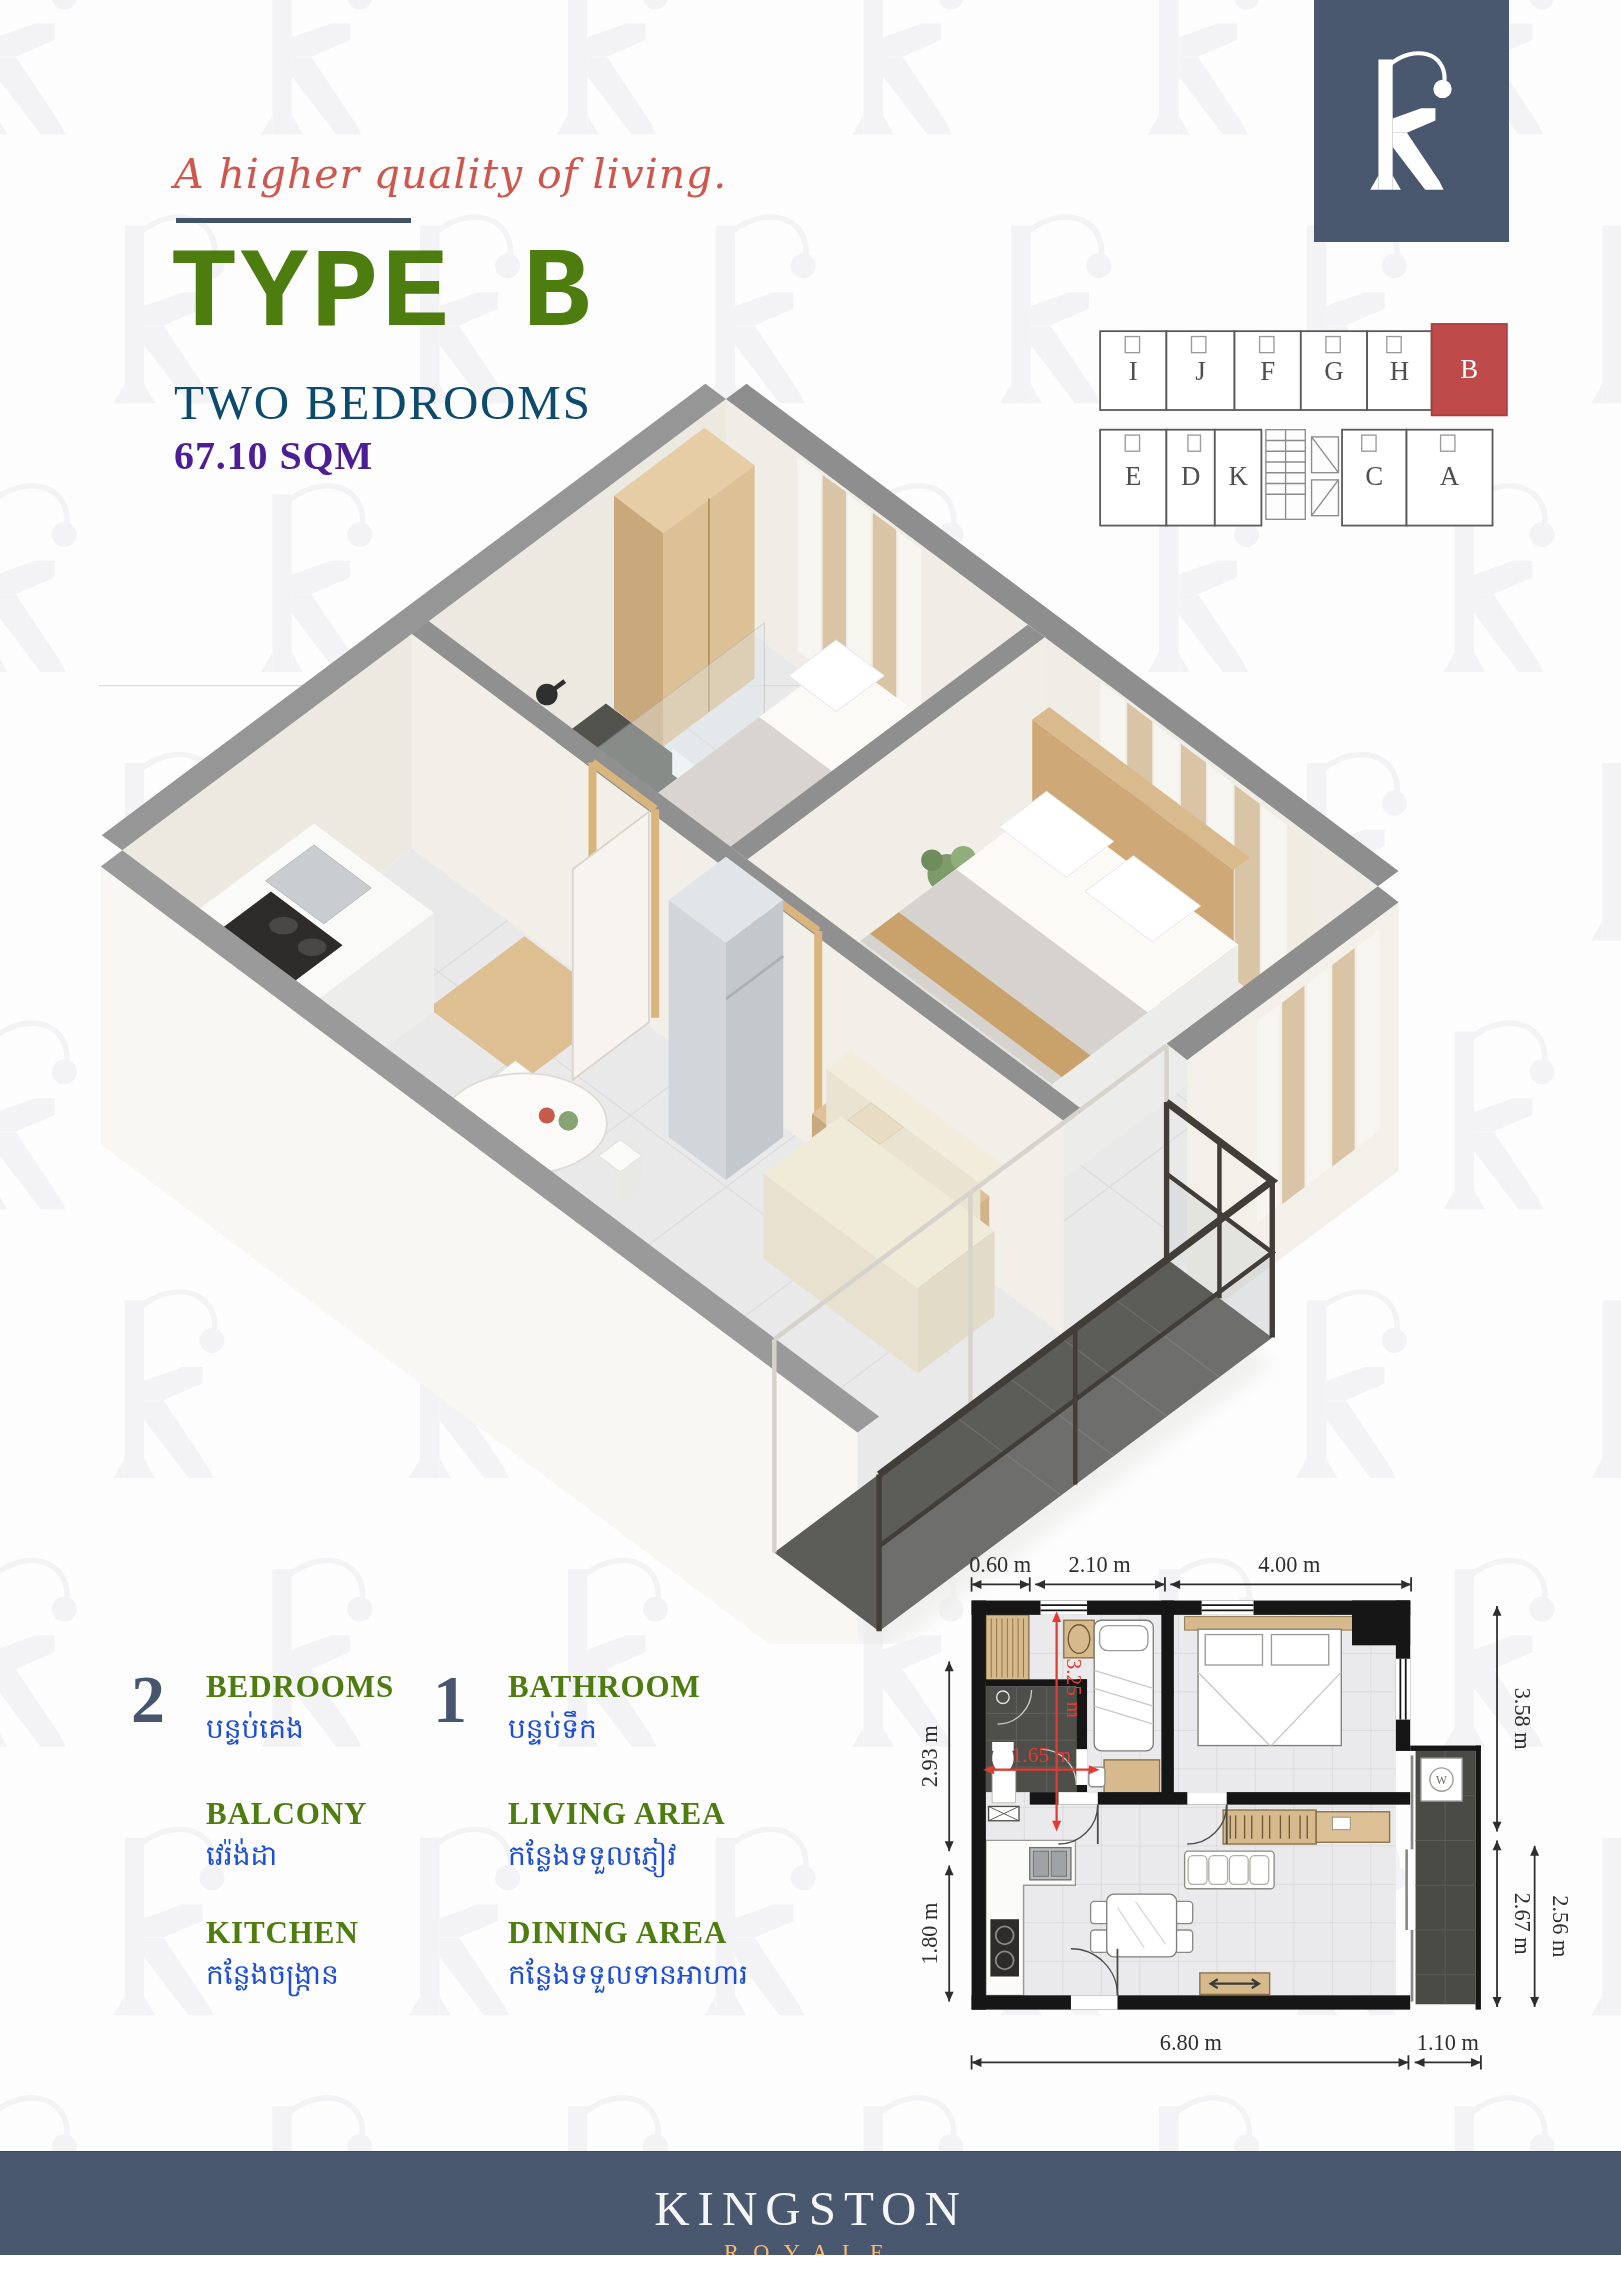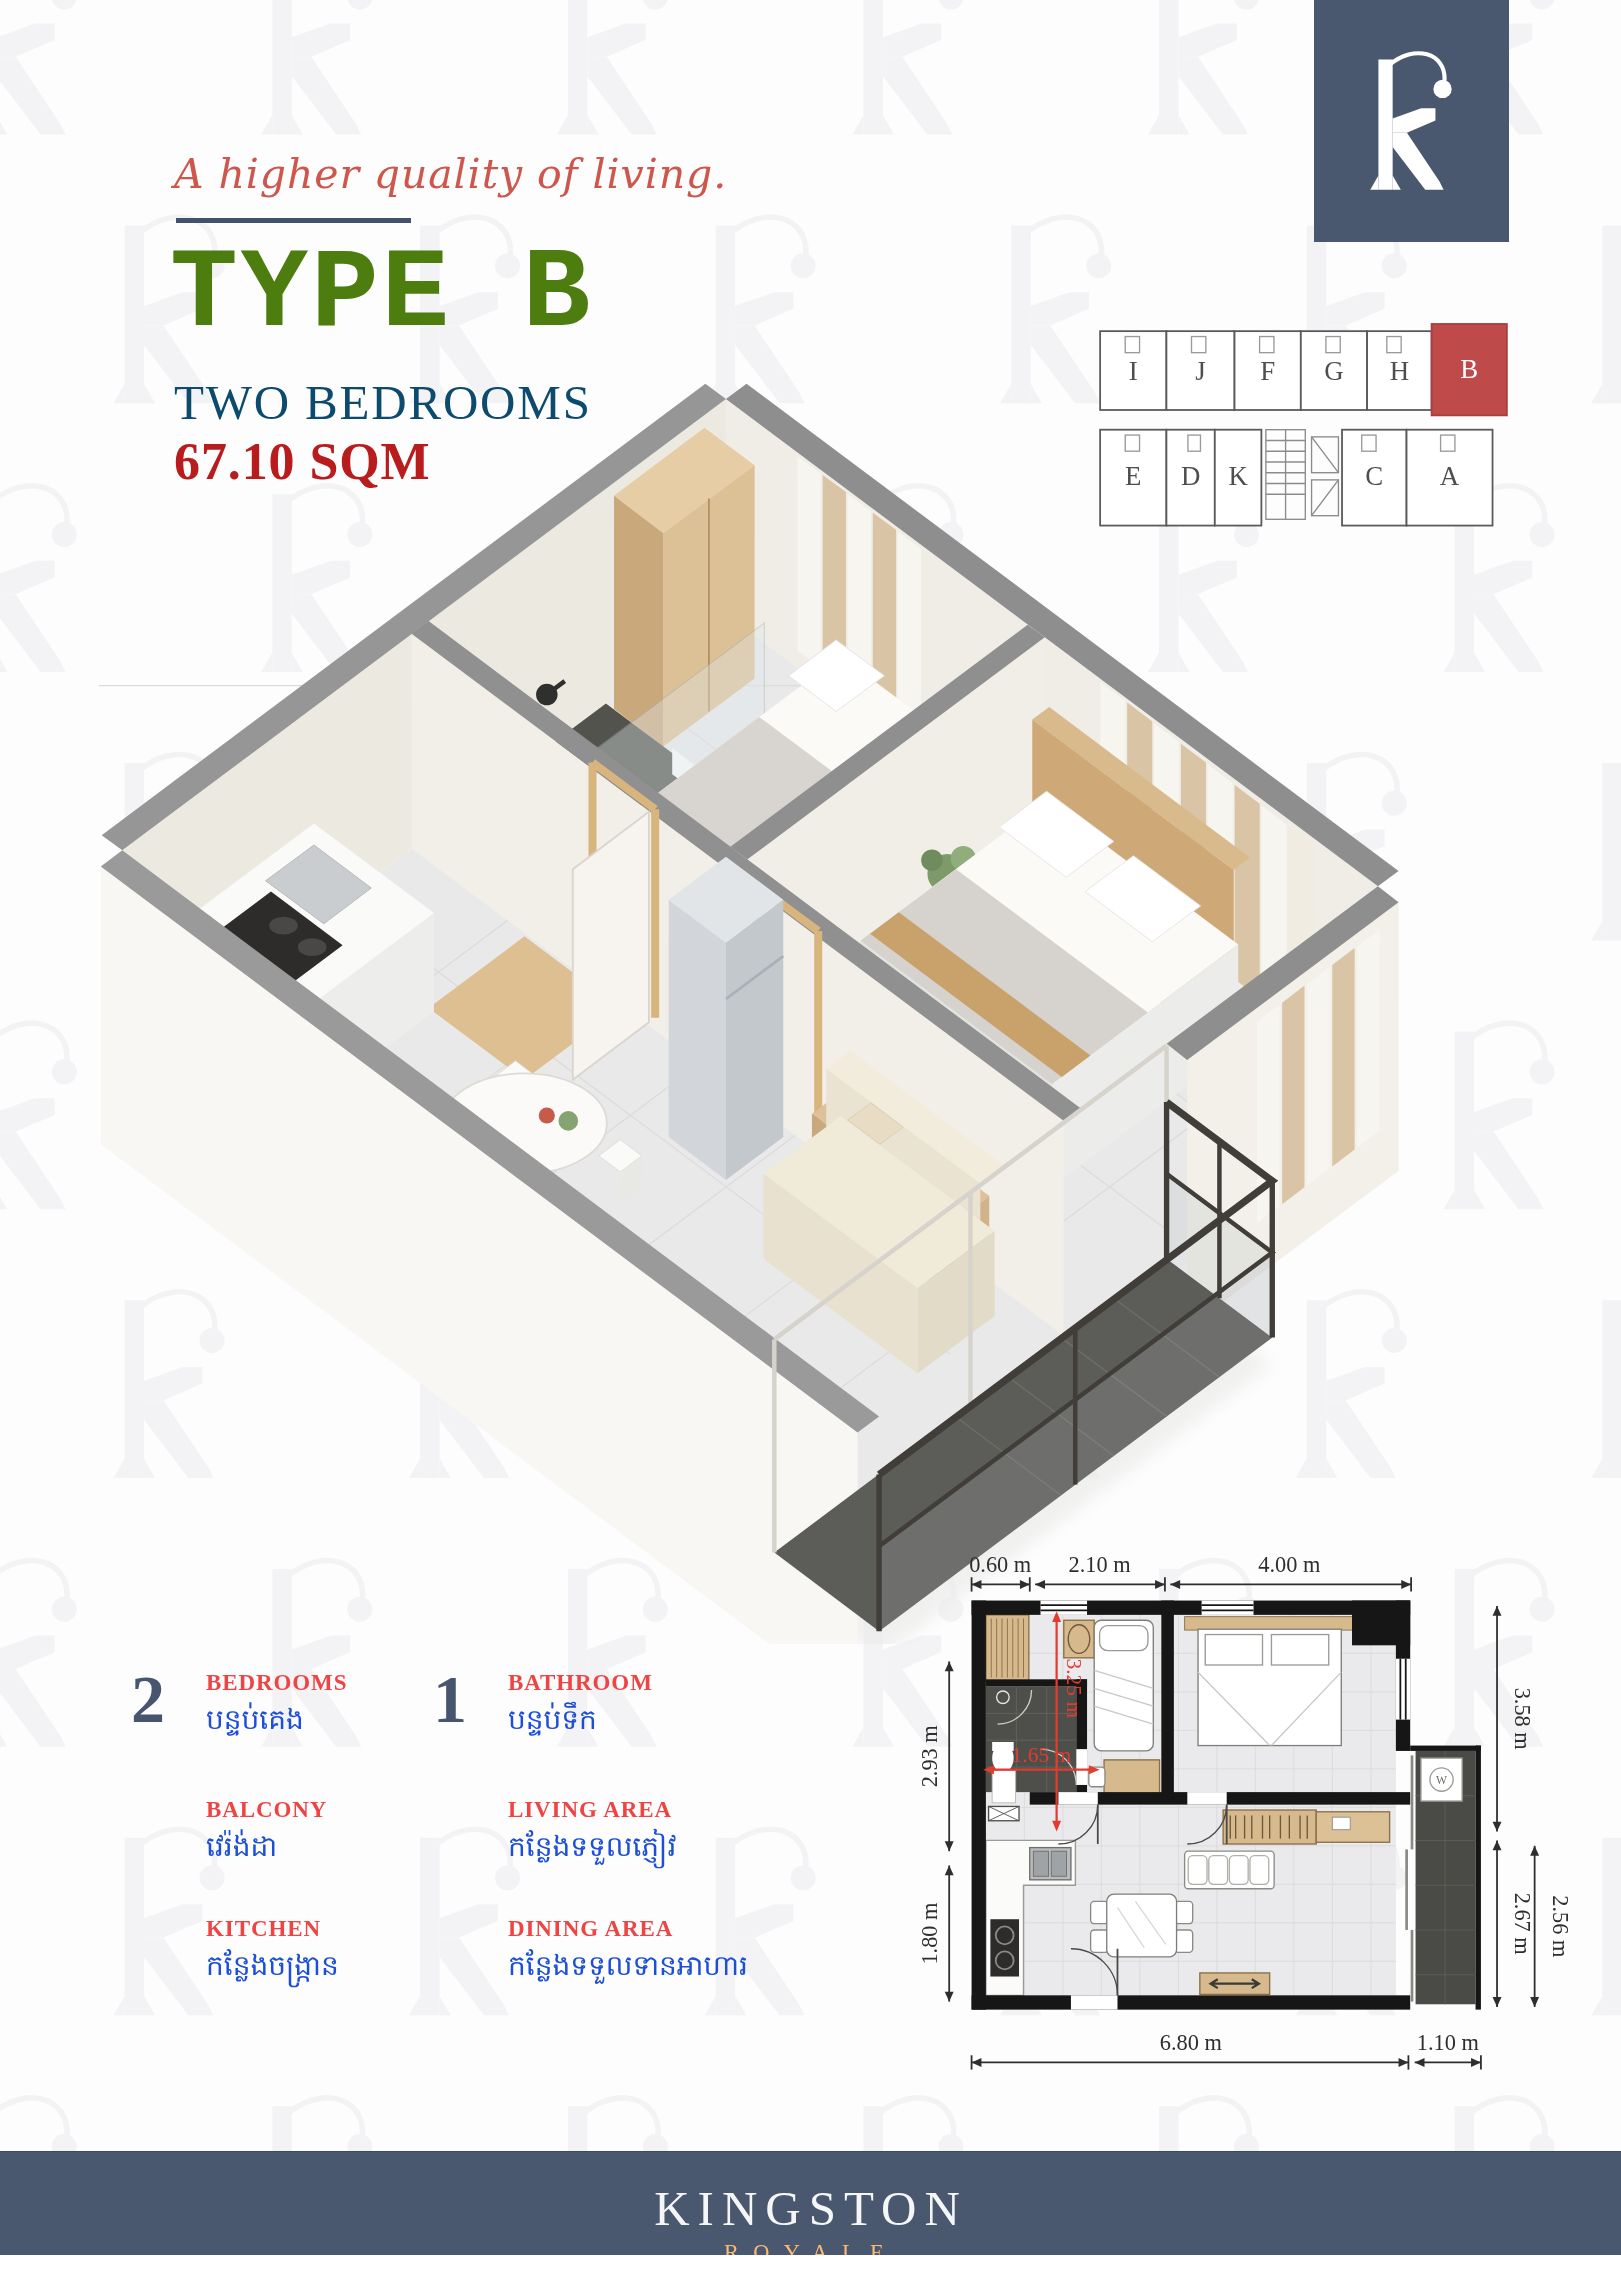--- a/index.html
+++ b/index.html
@@ -3,26 +3,26 @@
 <meta charset="utf-8">
 <style>
   html,body{margin:0;padding:0;background:#ffffff;}
   #page{position:relative;width:1622px;height:2255px;background:#fdfdfd;overflow:hidden;font-family:"Liberation Serif",serif;}
   .abs{position:absolute;}
   
   #tagline{left:174px;top:150px;font-family:"DejaVu Serif",serif;font-style:italic;font-size:41px;color:#cf564c;letter-spacing:0.9px;}
   #title-rule{left:176px;top:218px;width:235px;height:4.5px;background:#42526a;}
   #type-title{left:170px;top:231px;font-family:Liberation Mono, monospace;font-weight:bold;font-size:113px;color:#4d7c0f;letter-spacing:2.7px;}
   #type-subtitle{left:174px;top:374px;font-size:49px;color:#0c4a6e;letter-spacing:1.8px;}
-  #type-area{left:174px;top:432px;font-size:52px;font-weight:bold;color:#b91c1c;letter-spacing:0.9px;}
+  #type-area{left:174px;top:432px;font-size:40px;font-weight:bold;color:#4c1d95;letter-spacing:0.9px;}
   #logo-block{left:1314px;top:0px;width:195px;height:242px;background:#4a586f;display:flex;align-items:center;justify-content:center;}
   
   .legend-item{display:flex;align-items:flex-start;}
   .legend-num{width:75px;font-size:68px;font-weight:bold;color:#47566e;line-height:0.85;font-family:"Liberation Serif",serif;}
-  .legend-label{font-size:23px;font-weight:bold;color:#ef4444;letter-spacing:0.9px;font-family:"Liberation Serif",serif;line-height:1.05;}
+  .legend-label{font-size:31px;font-weight:bold;color:#4d7c0f;letter-spacing:0.9px;font-family:"Liberation Serif",serif;line-height:1.05;}
   .legend-khmer{font-size:28px;color:#1d4ed8;margin-top:7.2px;font-family:"Liberation Sans",sans-serif;}
   
   #footer{left:0;top:2151px;width:1622px;height:142px;background:#4a586f;border-top:1.8px solid #3c495e;display:flex;flex-direction:column;align-items:center;justify-content:center;}
   #footer-brand{color:#f5f6f8;font-size:49px;letter-spacing:8px;font-family:"Liberation Serif",serif;}
   #footer-sub{color:#fdba74;font-size:22.4px;letter-spacing:14.3px;margin-top:3.6px;font-family:"Liberation Serif",serif;}
   svg text{font-family:"Liberation Serif",serif;}
   .dimtxt{font-size:25px;fill:#2e2e2e;}
   .dimred{font-size:24px;fill:#e23b30;}
   .plateletter{font-size:30px;fill:#4e4e4e;}
 </style>

